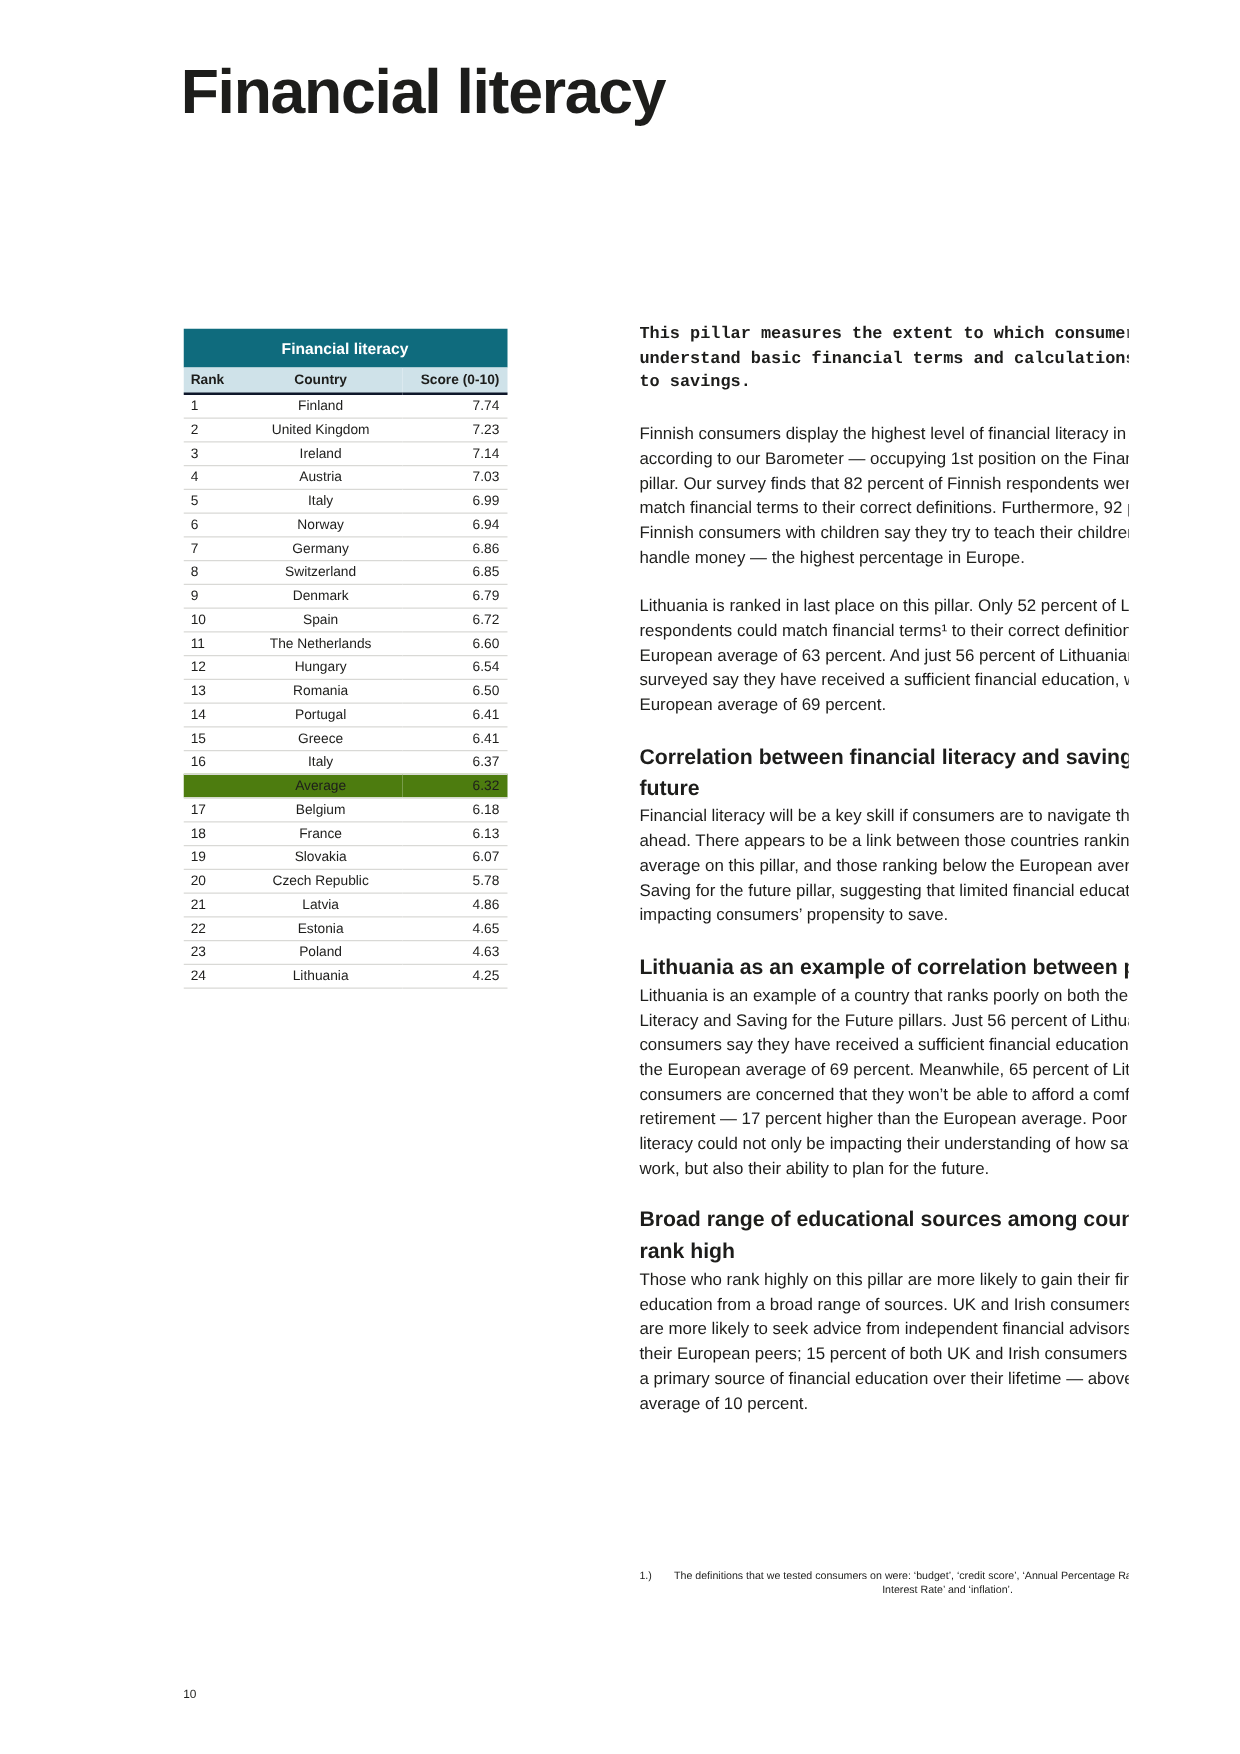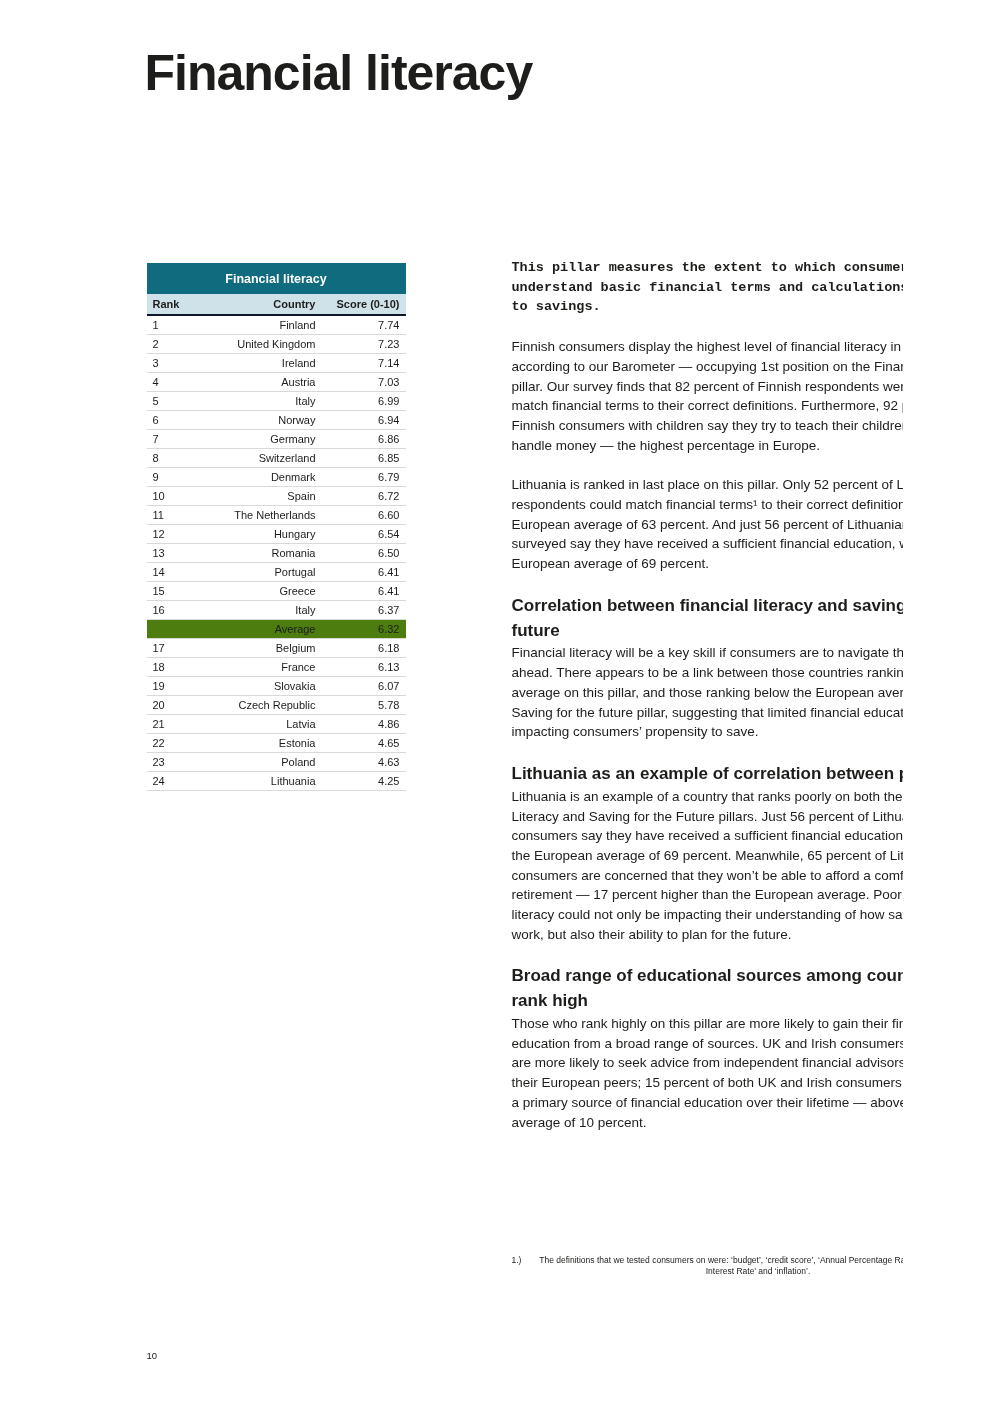--- a/index.html
+++ b/index.html
@@ -53,21 +53,21 @@
     padding: 4px 6px;
     border-bottom: 2px solid #0f172a;
   }
   .fl-table td {
     padding: 2px 6px;
     height: 19px;
     border-bottom: 1px solid #d9d9d6;
     background: #ffffff;
   }
   .fl-table .col-0 { text-align: left;  width: 45px; }
-  .fl-table .col-1 { text-align: right; width: 130px; }
+  .fl-table .col-1 { text-align: center; width: 130px; }
   .fl-table .col-2 { text-align: right; width: 84px; }
   .fl-table tr.avg-row td { background: #4d7c0f; }
   
   .article {
     position: absolute;
     left: 422px;
     top: 258px;
     width: 482px;
     font-size: 13.5px;
     line-height: 1.46;

